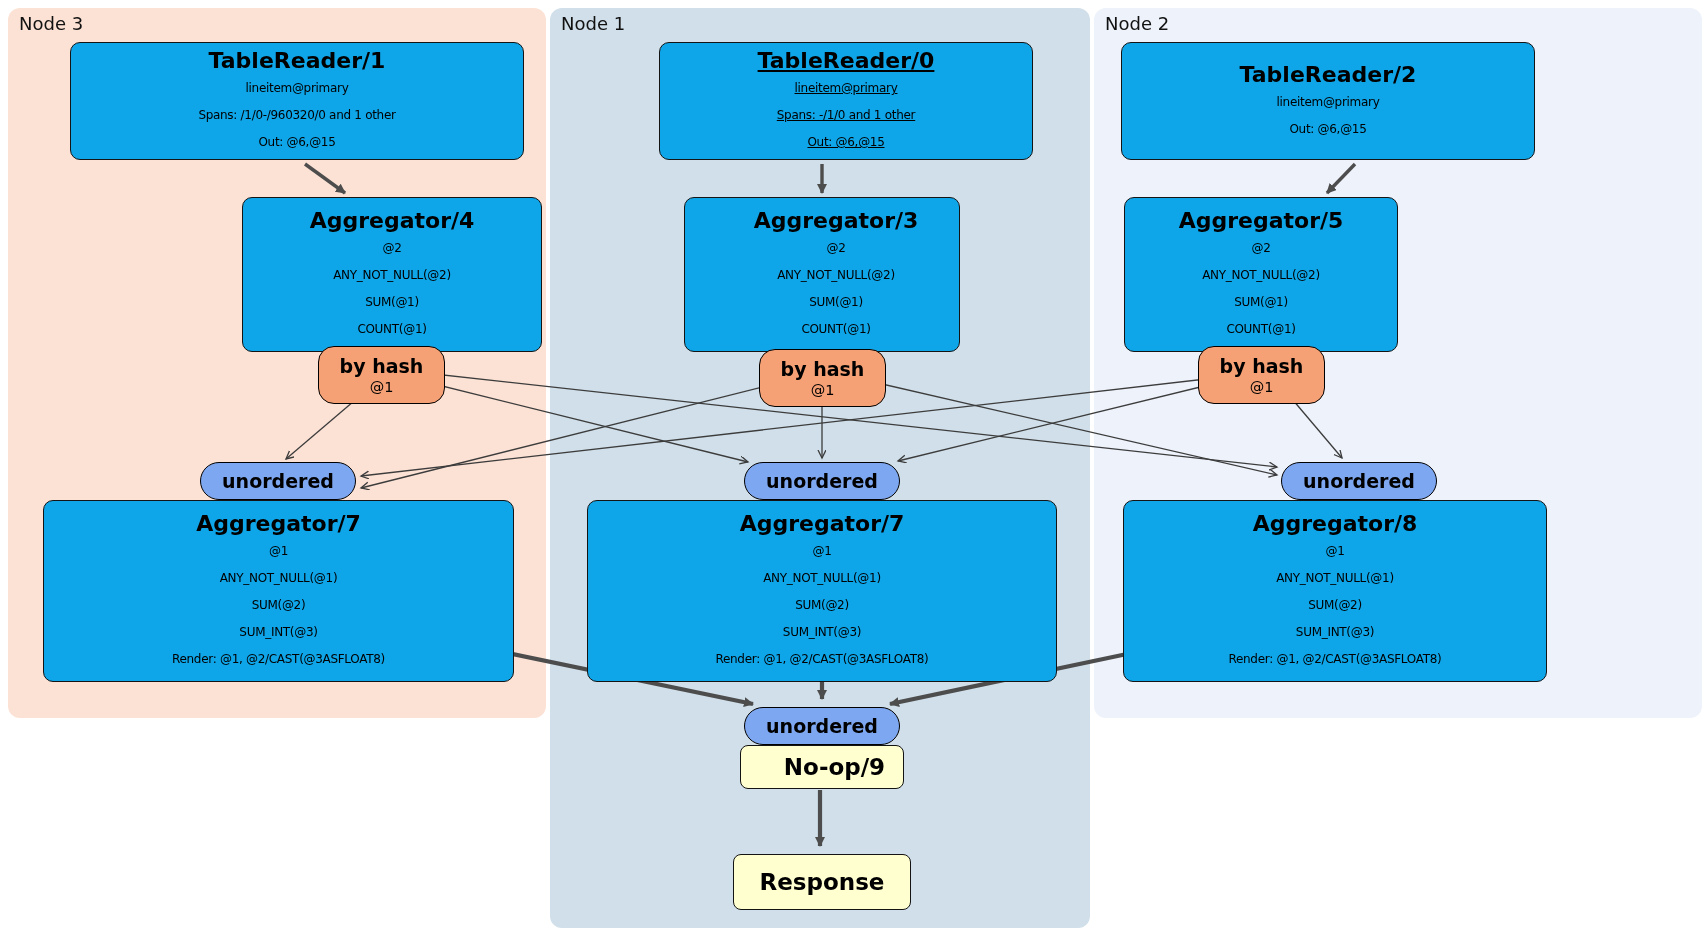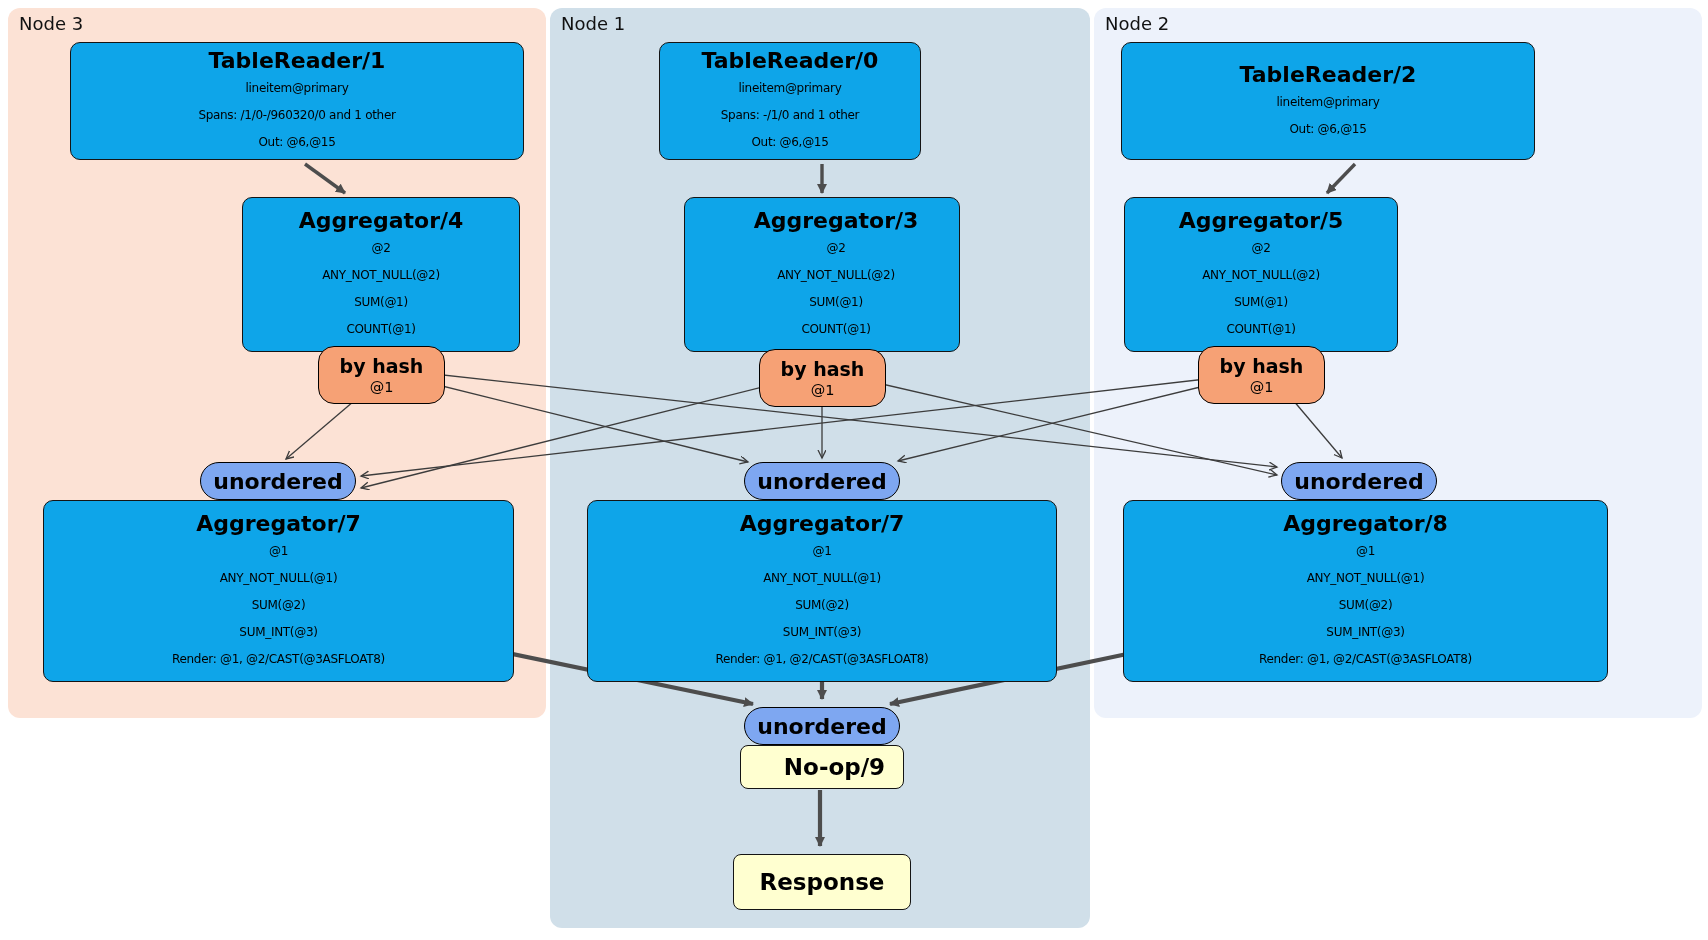--- a/index.html
+++ b/index.html
@@ -25,21 +25,21 @@
     position:absolute;background:#f6a175;border:1.6px solid #000;border-radius:16px;
     display:flex;flex-direction:column;justify-content:center;align-items:center;
     z-index:4;box-sizing:border-box;
   }
   .router .rl{font-size:19px;font-weight:bold;line-height:24px;}
   .router .rd{font-size:14.5px;line-height:18px;}
 
   .sync{
     position:absolute;background:#7ea7f1;border:1.6px solid #000;border-radius:19px;
     display:flex;justify-content:center;align-items:center;
-    font-size:22px;font-weight:bold;z-index:4;box-sizing:border-box;
+    font-size:19px;font-weight:bold;z-index:4;box-sizing:border-box;
   }
 
   .small-proc{
     position:absolute;background:#ffffd0;border:1.6px solid #141414;border-radius:8px;
     display:flex;justify-content:center;align-items:center;
     font-size:23px;font-weight:bold;z-index:3;box-sizing:border-box;
   }
 
   #edges{position:absolute;left:0;top:0;width:1708px;height:940px;z-index:2;}
   .thin{stroke:#3c3c3c;stroke-width:1.3;fill:none;}
@@ -91,37 +91,37 @@
 
     <line class="thick" x1="820" y1="790" x2="820" y2="846" marker-end="url(#mthick)"></line>
   </svg>
 
   <div class="proc" style="left:70px;top:42px;width:454px;height:118px;">
     <div class="t">TableReader/1</div>
     <div class="l">lineitem@primary</div>
     <div class="l">Spans: /1/0-/960320/0 and 1 other</div>
     <div class="l">Out: @6,@15</div>
   </div>
-  <div class="proc" style="left:242px;top:197px;width:278px;height:155px;">
+  <div class="proc" style="left:242px;top:197px;width:300px;height:155px;">
     <div class="t">Aggregator/4</div>
     <div class="l">@2</div>
     <div class="l">ANY_NOT_NULL(@2)</div>
     <div class="l">SUM(@1)</div>
     <div class="l">COUNT(@1)</div>
   </div>
   <div class="proc" style="left:43px;top:500px;width:471px;height:182px;">
     <div class="t">Aggregator/7</div>
     <div class="l">@1</div>
     <div class="l">ANY_NOT_NULL(@1)</div>
     <div class="l">SUM(@2)</div>
     <div class="l">SUM_INT(@3)</div>
     <div class="l">Render: @1, @2/CAST(@3ASFLOAT8)</div>
   </div>
 
-  <div class="proc" style="left:659px;top:42px;width:262px;height:118px;">
+  <div class="proc" style="left:659px;top:42px;width:374px;height:118px;text-decoration:underline;">
     <div class="t">TableReader/0</div>
     <div class="l">lineitem@primary</div>
     <div class="l">Spans: -/1/0 and 1 other</div>
     <div class="l">Out: @6,@15</div>
   </div>
   <div class="proc" style="left:684px;top:197px;width:276px;height:155px;padding-left:28px;">
     <div class="t">Aggregator/3</div>
     <div class="l">@2</div>
     <div class="l">ANY_NOT_NULL(@2)</div>
     <div class="l">SUM(@1)</div>
@@ -141,21 +141,21 @@
     <div class="l">lineitem@primary</div>
     <div class="l">Out: @6,@15</div>
   </div>
   <div class="proc" style="left:1124px;top:197px;width:274px;height:155px;">
     <div class="t">Aggregator/5</div>
     <div class="l">@2</div>
     <div class="l">ANY_NOT_NULL(@2)</div>
     <div class="l">SUM(@1)</div>
     <div class="l">COUNT(@1)</div>
   </div>
-  <div class="proc" style="left:1123px;top:500px;width:485px;height:182px;">
+  <div class="proc" style="left:1123px;top:500px;width:424px;height:182px;">
     <div class="t">Aggregator/8</div>
     <div class="l">@1</div>
     <div class="l">ANY_NOT_NULL(@1)</div>
     <div class="l">SUM(@2)</div>
     <div class="l">SUM_INT(@3)</div>
     <div class="l">Render: @1, @2/CAST(@3ASFLOAT8)</div>
   </div>
 
   <div class="router" style="left:318px;top:346px;width:127px;height:58px;">
     <div class="rl">by hash</div>

